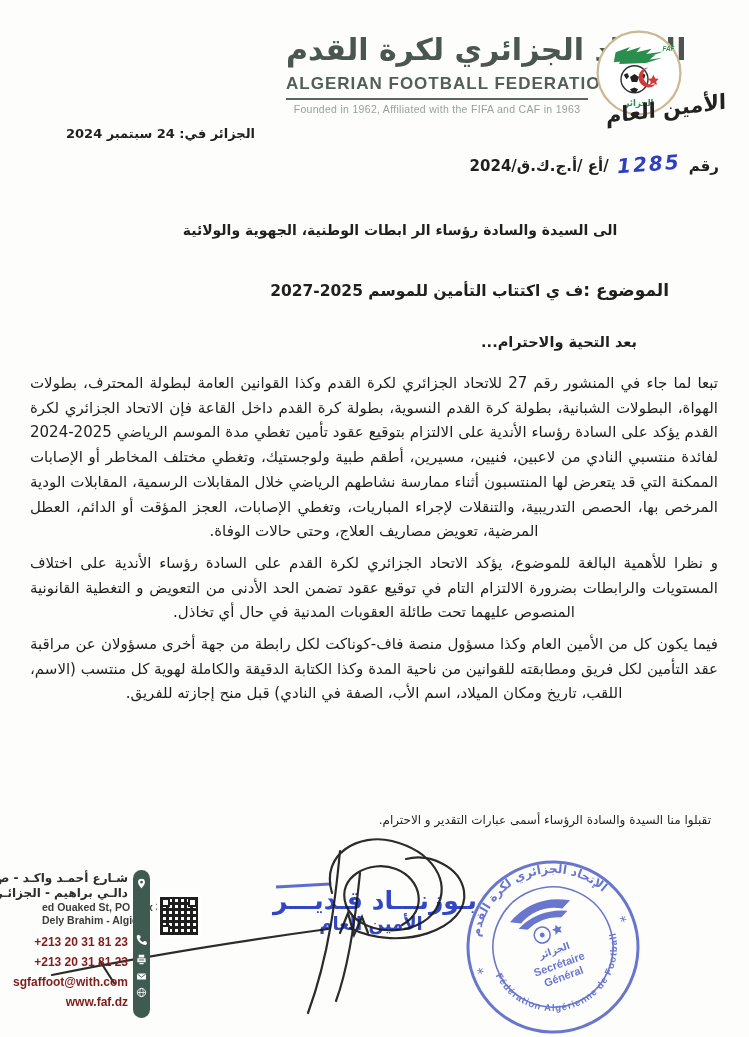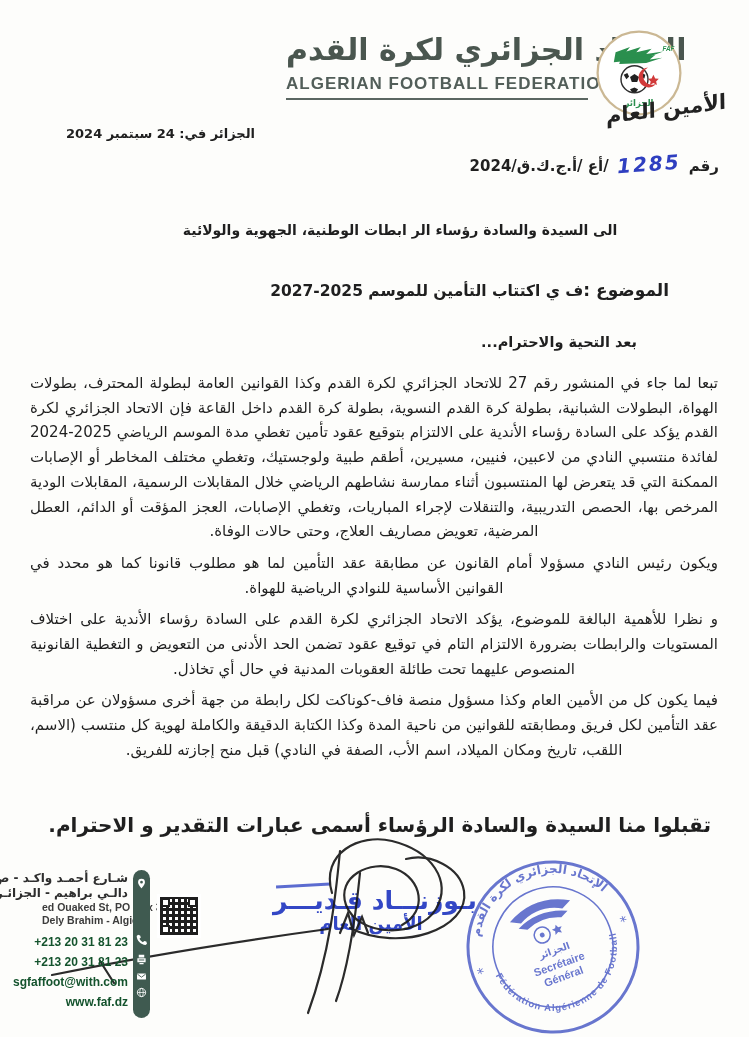--- a/index.html
+++ b/index.html
@@ -23,54 +23,55 @@
   .ref-num{display:inline-block;color:#2f3fc0;font-size:20px;font-style:italic;font-weight:bold;
         transform:rotate(-4deg);letter-spacing:2px;padding:0 3px;}
   
   .addressee{left:52px;top:222px;width:696px;text-align:center;font-size:14px;font-weight:bold;direction:rtl;}
   .subject{right:80px;top:280px;direction:rtl;font-size:15.5px;font-weight:bold;}
   .subject .lbl{font-size:17px;font-weight:800;}
   .greeting{right:112px;top:334px;direction:rtl;font-size:14.5px;font-weight:600;}
   .body-text{left:30px;top:371px;width:688px;direction:rtl;font-size:15px;line-height:24.7px;
         text-align:justify;text-align-last:center;}
   .body-text p{margin:0 0 7px 0;}
-  .closing{right:38px;top:813px;direction:rtl;font-size:20px;font-weight:700;}
+  .closing{right:38px;top:813px;direction:rtl;font-size:12px;font-weight:400;}
   
   .sig-name{left:252px;top:886px;width:246px;text-align:center;font-size:25px;font-weight:bold;
         color:#3347c5;direction:rtl;white-space:nowrap;letter-spacing:1px;}
   .sig-title{left:286px;top:913px;width:170px;text-align:center;font-size:18px;font-weight:bold;
         color:#3347c5;direction:rtl;}
   .ink-line{left:276px;top:884px;width:54px;border-top:3px solid #3347c5;transform:rotate(-3deg);opacity:.8;}
   .scribble{left:40px;top:833px;}
   .seal{left:463px;top:857px;transform:rotate(-20deg);opacity:.85;}
   
   .addr{left:0;top:871px;width:128px;text-align:right;direction:rtl;}
   .addr .ar{font-size:12px;font-weight:bold;color:#2e2e2e;line-height:15px;white-space:nowrap;}
   .addr .en{font-family:"Liberation Sans",sans-serif;direction:ltr;font-size:10.5px;font-weight:bold;
         color:#3c3c3c;line-height:12.5px;white-space:nowrap;padding-left:42px;}
   .addr .ln{font-family:"Liberation Sans",sans-serif;direction:ltr;font-size:12px;font-weight:600;
-        color:#14532d;white-space:nowrap;}
+        color:#7f1d1d;white-space:nowrap;}
   .gap6{height:6px;}.gap9{height:9px;}
   .fbar{left:133px;top:870px;width:17px;height:148px;background:#3f5a50;border-radius:9px;}
   .fbar svg{position:absolute;left:3px;width:11px;height:11px;}
   .qr{left:160px;top:897px;width:38px;height:38px;background:
         repeating-linear-gradient(0deg,#1e1e1e 0 3px,transparent 3px 6px),
         repeating-linear-gradient(90deg,#1e1e1e 0 3px,#fff 3px 6px);outline:3px solid #fff;}
   .qr i{position:absolute;width:9px;height:9px;border:2.5px solid #1e1e1e;background:#fff;box-sizing:border-box;}
   .qr i:nth-child(1){left:1px;top:1px;}.qr i:nth-child(2){right:1px;top:1px;}.qr i:nth-child(3){left:1px;bottom:1px;}
 </style>
 </head>
 <body>
 
 <div class="page">
 
   <div class="abs lh-text">
     <div class="t-ar">الاتحاد الجزائري لكرة القدم</div>
     <div class="t-en">ALGERIAN FOOTBALL FEDERATION</div>
     <div class="lh-rule"></div>
+    <div class="founded">Founded in 1962, Affiliated with the FIFA and CAF in 1963</div>
   </div>
 
   <div class="abs logo">
     <svg viewBox="0 0 100 100" width="90" height="90">
       <circle cx="50" cy="50" r="46" fill="#ffffff" stroke="#cbb894" stroke-width="2.5"></circle>
       <g fill="#2a8f4e">
         <path d="M24,27 l16,-6 -4,5 16,-5 -5,6 17,-4 -6,6 19,-3 -24,9 -31,3 z"></path>
         <path d="M30,34 l38,-4 -6,5 14,-2 -18,6 -30,1 z"></path>
       </g>
       <text x="76" y="26" font-size="7" font-weight="bold" font-style="italic" fill="#2a8f4e" font-family="Liberation Sans, sans-serif">FAF</text>
@@ -99,21 +100,20 @@
   <div class="abs addressee">الى السيدة والسادة رؤساء الر ابطات الوطنية، الجهوية والولائية</div>
 
   <div class="abs subject">
     <span class="lbl">الموضوع :</span><span>ف ي اكتتاب التأمين للموسم 2025-2027</span>
   </div>
 
   <div class="abs greeting">بعد التحية والاحترام...</div>
 
   <div class="abs body-text">
     <p>تبعا لما جاء في المنشور رقم 27 للاتحاد الجزائري لكرة القدم وكذا القوانين العامة لبطولة المحترف، بطولات الهواة، البطولات الشبانية، بطولة كرة القدم النسوية، بطولة كرة القدم داخل القاعة فإن الاتحاد الجزائري لكرة القدم يؤكد على السادة رؤساء الأندية على الالتزام بتوقيع عقود تأمين تغطي مدة الموسم الرياضي 2025-2024 لفائدة منتسبي النادي من لاعبين، فنيين، مسيرين، أطقم طبية ولوجستيك، وتغطي مختلف المخاطر أو الإصابات الممكنة التي قد يتعرض لها المنتسبون أثناء ممارسة نشاطهم الرياضي خلال المقابلات الرسمية، المقابلات الودية المرخص بها، الحصص التدريبية، والتنقلات لإجراء المباريات، وتغطي الإصابات، العجز المؤقت أو الدائم، العطل المرضية، تعويض مصاريف العلاج، وحتى حالات الوفاة.</p>
-    <p>ويكون رئيس النادي مسؤولا أمام القانون عن مطابقة عقد التأمين لما هو مطلوب قانونا كما هو محدد في القوانين الأساسية للنوادي الرياضية للهواة.</p>
     <p>و نظرا للأهمية البالغة للموضوع، يؤكد الاتحاد الجزائري لكرة القدم على السادة رؤساء الأندية على اختلاف المستويات والرابطات بضرورة الالتزام التام في توقيع عقود تضمن الحد الأدنى من التعويض و التغطية القانونية المنصوص عليهما تحت طائلة العقوبات المدنية في حال أي تخاذل.</p>
     <p>فيما يكون كل من الأمين العام وكذا مسؤول منصة فاف-كوناكت لكل رابطة من جهة أخرى مسؤولان عن مراقبة عقد التأمين لكل فريق ومطابقته للقوانين من ناحية المدة وكذا الكتابة الدقيقة والكاملة لهوية كل منتسب (الاسم، اللقب، تاريخ ومكان الميلاد، اسم الأب، الصفة في النادي) قبل منح إجازته للفريق.</p>
   </div>
 
   <div class="abs closing">تقبلوا منا السيدة والسادة الرؤساء أسمى عبارات التقدير و الاحترام.</div>
 
   <div class="abs ink-line"></div>
   <div class="abs sig-name">بـوزنـــاد قـديـــر</div>
   <div class="abs sig-title">الأمين العام</div>
 

